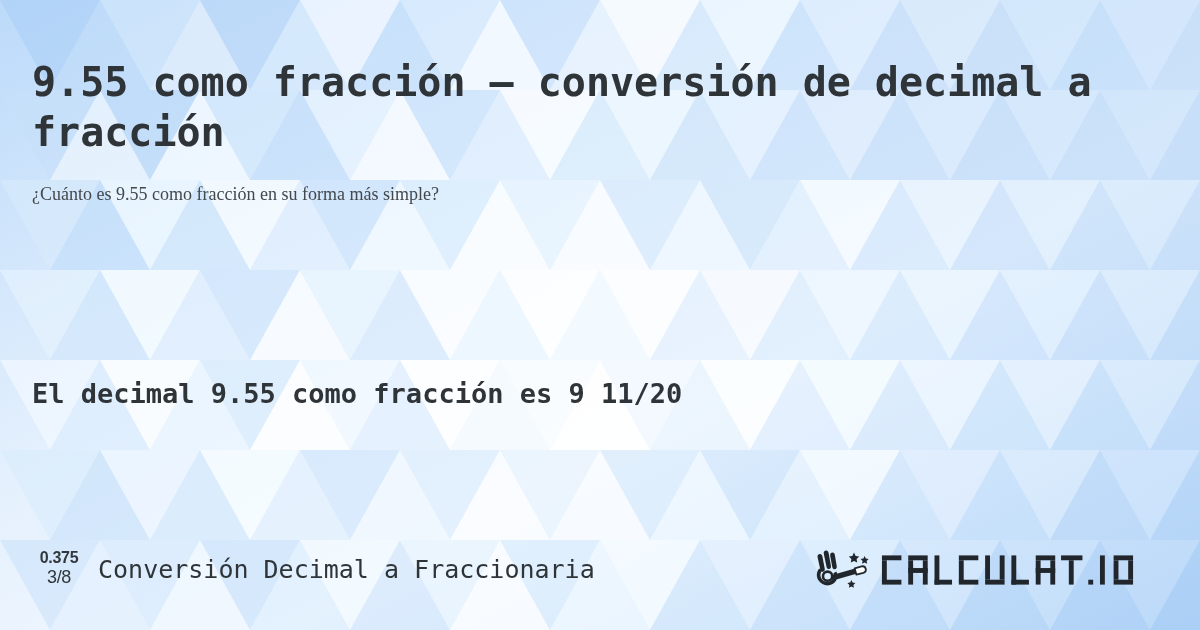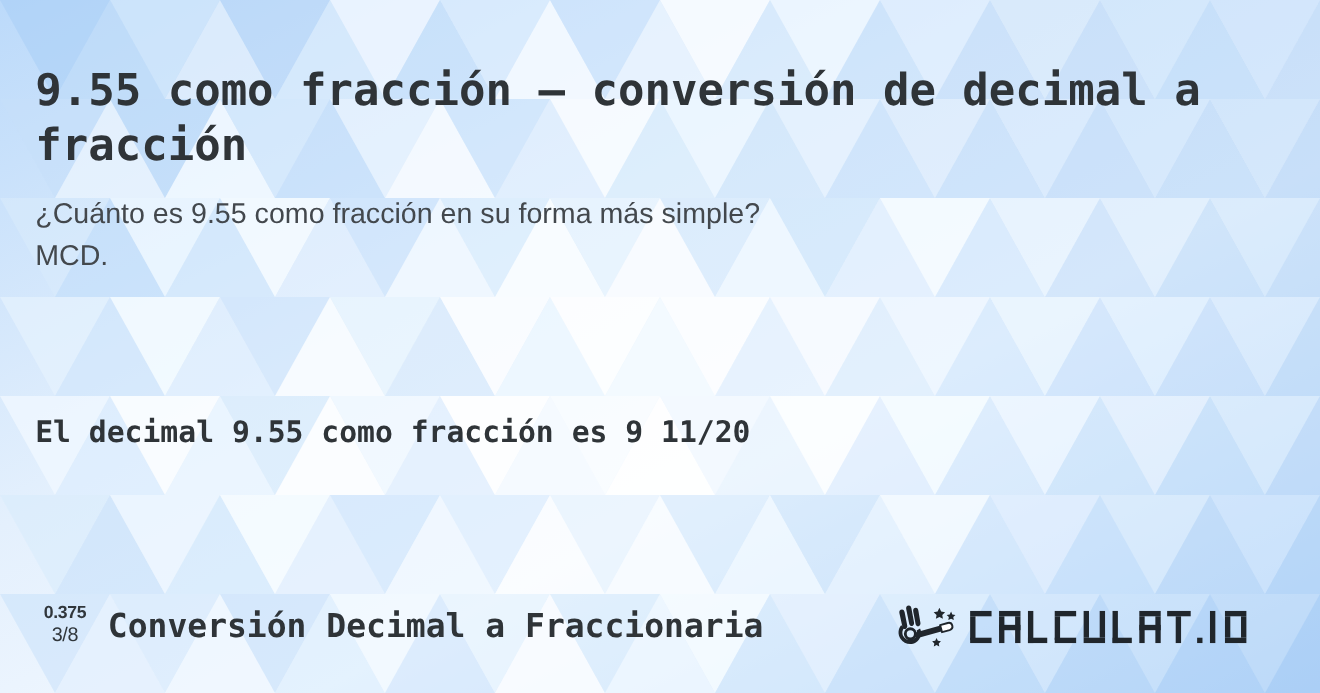--- a/index.html
+++ b/index.html
@@ -51,24 +51,24 @@
     color: #2f3438;
     font-family: "DejaVu Sans Mono", monospace;
     white-space: pre-line;
   }
 
   .desc {
     position: absolute;
     left: 32px;
     top: 175px;
     width: 1090px;
-    font-size: 26px;
+    font-size: 18px;
     line-height: 38px;
     color: #43484d;
-    font-family: Liberation Sans, sans-serif;
+    font-family: Liberation Serif, serif;
   }
 
   .result {
     position: absolute;
     left: 32px;
     top: 345px;
     font-size: 27px;
     line-height: 40px;
     font-weight: 700;
     color: #2f3438;
@@ -104,23 +104,23 @@
   .frac-icon .frac-bot {
     font-size: 18px;
     line-height: 21px;
     letter-spacing: -0.3px;
   }
 
   .footer-title {
     position: absolute;
     left: 98px;
     top: 8px;
-    font-size: 30px;
+    font-size: 25px;
     line-height: 34px;
-    font-weight: 700;
+    font-weight: 400;
     color: #2f3438;
     font-family: "DejaVu Sans Mono", monospace;
     white-space: nowrap;
   }
 
   .brand {
     position: absolute;
     right: 28px;
     top: 0px;
     height: 50px;
@@ -331,21 +331,20 @@
       <polygon points="1150,630 1250,630 1200,540" fill="#97c3f2" opacity=".46"></polygon>
     </g>
   </svg>
 
   <div class="content">
 
     <h1 class="title">9.55 como fracción – conversión de decimal a fracción</h1>
 
     <div class="desc">
       <div>¿Cuánto es 9.55 como fracción en su forma más simple?</div>
-      <div>MCD.</div>
     </div>
 
     <div class="result">El decimal 9.55 como fracción es 9 11/20</div>
 
     <div class="footer">
 
       <div class="frac-icon">
         <div class="frac-top">0.375</div>
         <div class="frac-bot">3/8</div>
       </div>

